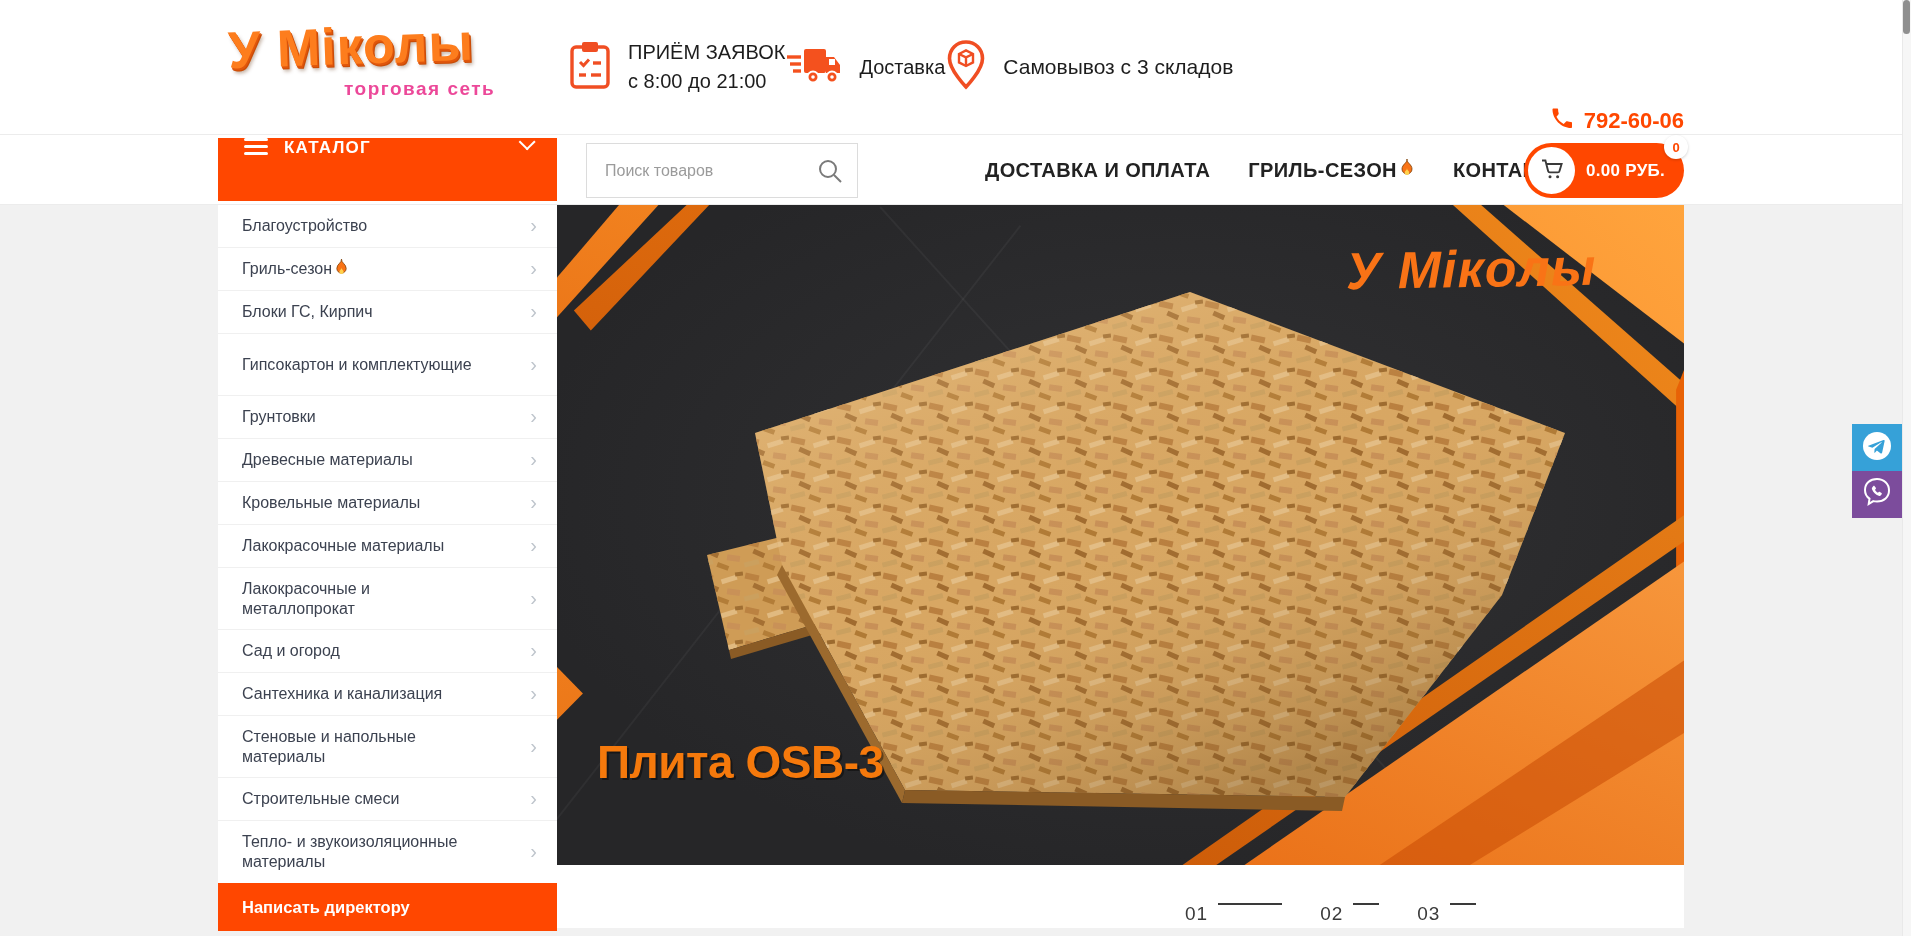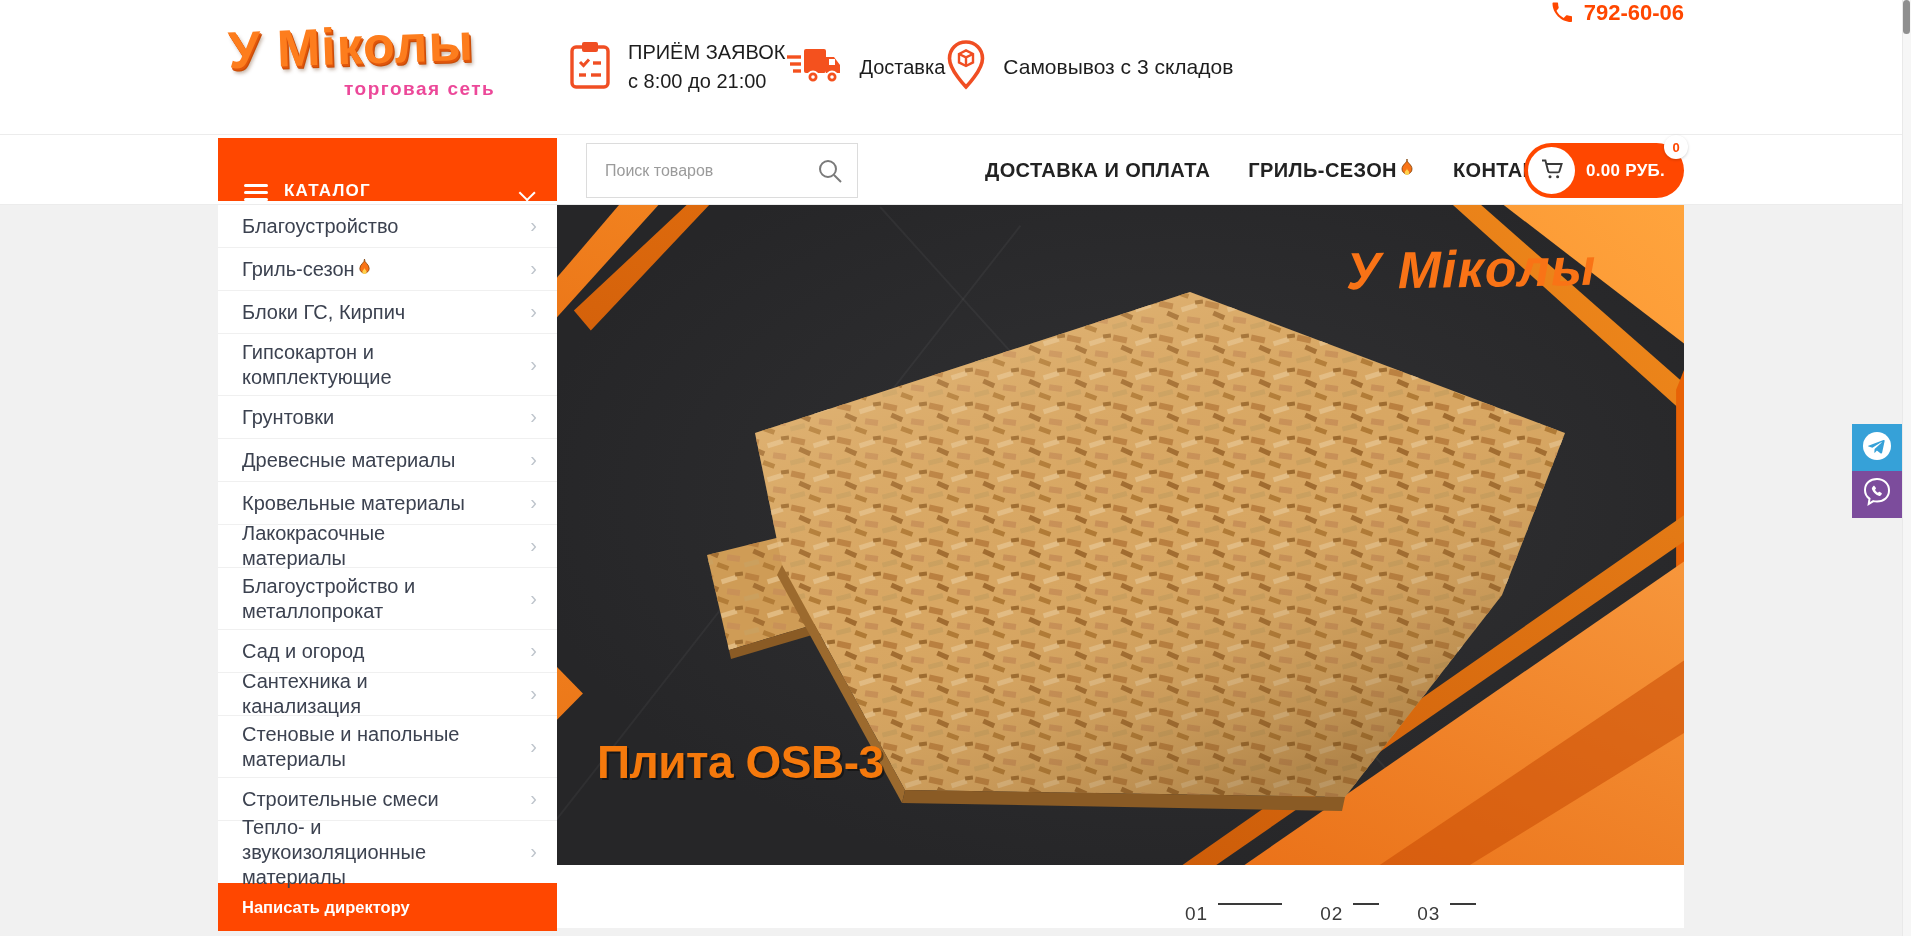--- a/index.html
+++ b/index.html
@@ -13,29 +13,29 @@
   .logo { position:absolute; left:10px; top:16px; width:300px; cursor:pointer; }
   .logo-title { font-size:52px; font-weight:800; color:#fd7d1d; letter-spacing:1px;
     text-shadow:1px 2px 0 #e0560b, 2px 3px 0 #c94c07, 3px 5px 4px rgba(90,40,0,.35);
     transform:rotate(-2deg); display:inline-block; }
   .logo-sub { margin-top:2px; margin-left:116px; font-size:19px; font-weight:700; color:#ec4899; letter-spacing:1.5px; }
   .header-info { position:absolute; left:350px; top:0; height:134px; display:flex; align-items:center; }
   .info-item { display:flex; align-items:center; gap:16px; cursor:default; }
   .info-lines { font-size:20px; color:#1d1d1d; line-height:1.45; }
   .info-label { font-size:20px; color:#1d1d1d; }
   .info-label.big { font-size:21px; }
-  .hdr-phone { position:absolute; right:0; top:0; height:134px; display:flex; align-items:flex-start; gap:10px; cursor:pointer; }
+  .hdr-phone { position:absolute; right:0; top:0; height:134px; display:flex; align-items:flex-end; gap:10px; cursor:pointer; }
   .hdr-phone .num { font-size:22px; font-weight:700; color:#ff4700; }
 
   
   .navbar { position:absolute; left:0; top:134px; width:1911px; height:71px; background:#fff;
     border-top:1px solid #ececec; border-bottom:1px solid #ececec; }
   .nav-inner { position:absolute; left:218px; top:0; width:1466px; height:71px; }
   .catalog-btn { position:absolute; left:0; top:3px; width:339px; height:63px; background:#ff4700;
-    display:flex; align-items:flex-end; padding:0 26px; cursor:pointer; }
+    display:flex; align-items:flex-start; padding:0 26px; cursor:pointer; }
   .burger { width:24px; display:flex; flex-direction:column; gap:4px; }
   .burger i { display:block; height:3px; background:#fff; border-radius:2px; }
   .catalog-label { color:#fff; font-size:17px; font-weight:700; letter-spacing:1.2px; margin-left:16px; }
   .catalog-chev { margin-left:auto; width:12px; height:12px; border-right:2px solid #fff; border-bottom:2px solid #fff;
     transform:rotate(45deg) translateY(-3px); }
   .search-box { position:absolute; left:368px; top:8px; width:272px; height:55px; border:1px solid #dcdcdc; background:#fff; }
   .search-box input { width:100%; height:100%; border:0; outline:none; padding:0 52px 0 18px; font-size:16px; color:#333;
     font-family:"Liberation Sans", sans-serif; background:transparent; }
   .search-box input::placeholder { color:#9b9b9b; }
   .search-ico { position:absolute; right:14px; top:14px; width:26px; height:26px; cursor:pointer; }
@@ -47,21 +47,21 @@
   .cart-total { position:absolute; left:62px; top:0; height:55px; display:flex; align-items:center;
     color:#fff; font-size:17px; font-weight:800; letter-spacing:.3px; }
   .cart-badge { position:absolute; right:-4px; top:-8px; width:24px; height:24px; border-radius:50%; background:#fff;
     box-shadow:0 1px 3px rgba(0,0,0,.18); display:flex; align-items:center; justify-content:center;
     color:#ff4700; font-size:13px; font-weight:700; }
 
   
   .sidebar { position:absolute; left:218px; top:205px; width:339px; background:#fff; }
   .side-row { display:flex; align-items:center; height:43px; padding:0 20px 0 24px; border-bottom:1px solid #f0f0f0; cursor:pointer; }
   .side-row.tall { height:62px; }
-  .side-label { font-size:20px; font-weight:500; color:#3c4250; line-height:1.25; max-width:238px; }
+  .side-label { font-size:16px; font-weight:500; color:#3c4250; line-height:1.25; max-width:238px; }
   .side-chev { margin-left:auto; color:#bfc5cc; font-size:20px; line-height:1; transform:translateY(-1px); }
   .side-cta { display:flex; align-items:center; height:48px; padding-left:24px; background:#ff4700;
     color:#fff; font-size:16.5px; font-weight:700; cursor:pointer; }
 
   
   .banner { position:absolute; left:557px; top:205px; width:1127px; height:660px; overflow:hidden; cursor:pointer;
     background:radial-gradient(ellipse at 55% 45%, #323234 0%, #262628 75%); }
   .crease { position:absolute; width:2px; height:950px; background:rgba(255,255,255,.045); }
   .deco { position:absolute; inset:0; }
   .d-tl1 { clip-path:polygon(5.5% 0, 9% 0, 0 17%, 0 11%); background:linear-gradient(200deg,#ff9a2e,#d85403); }
@@ -257,21 +257,21 @@
     </div>
     <div class="side-row">
       <span class="side-label">Кровельные материалы</span>
       <span class="side-chev">›</span>
     </div>
     <div class="side-row">
       <span class="side-label">Лакокрасочные материалы</span>
       <span class="side-chev">›</span>
     </div>
     <div class="side-row tall">
-      <span class="side-label">Благоустройство и металлопрокат</span>
+      <span class="side-label">Лакокрасочные и металлопрокат</span>
       <span class="side-chev">›</span>
     </div>
     <div class="side-row">
       <span class="side-label">Сад и огород</span>
       <span class="side-chev">›</span>
     </div>
     <div class="side-row">
       <span class="side-label">Сантехника и канализация</span>
       <span class="side-chev">›</span>
     </div>

